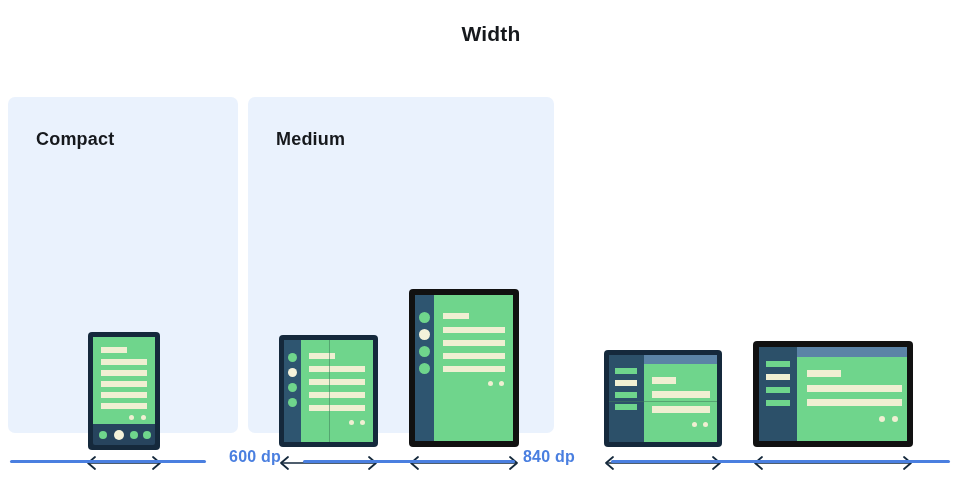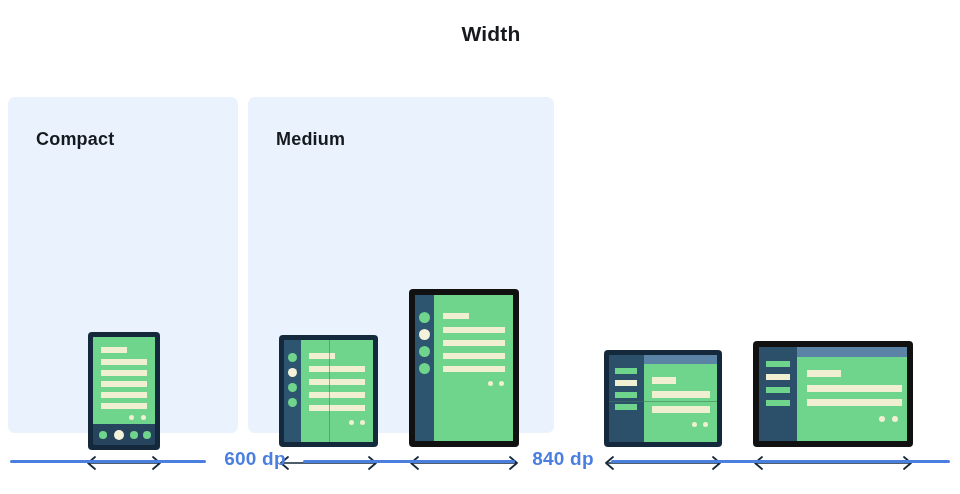--- a/index.html
+++ b/index.html
@@ -144,27 +144,27 @@
   
   #breakpoints {
     position: absolute;
     left: 0; top: 448px;
     width: 960px;
     height: 46px;
   }
   .bp-label {
     position: absolute;
     top: 0;
-    font-size: 19px;
+    font-size: 16px;
     font-weight: bold;
     color: #4a7fe0;
     letter-spacing: .2px;
   }
   #bp-600-label { left: 215px; width: 80px; text-align: center; }
-  #bp-840-label { left: 523px; width: 80px; text-align: center; }
+  #bp-840-label { left: 523px; width: 80px; text-align: left; }
   .bp-line {
     position: absolute;
     top: 12px;
     height: 3px;
     background: #4a7fe0;
     border-radius: 2px;
   }
   #bp-line-1 { left: 10px;  width: 196px; }
   #bp-line-2 { left: 303px; width: 212px; }
   #bp-line-3 { left: 611px; width: 339px; }

